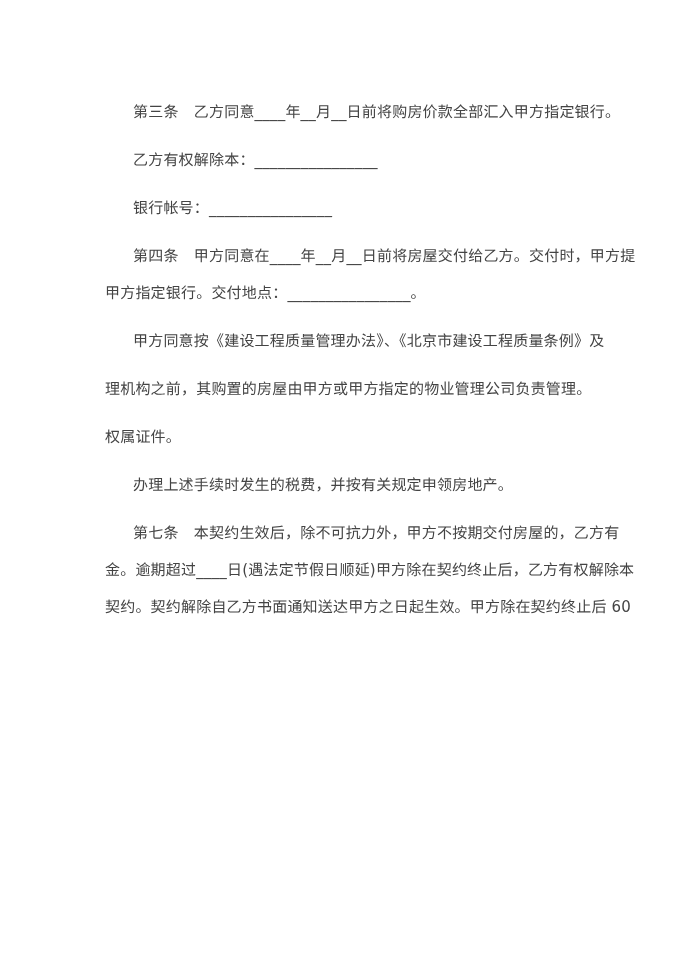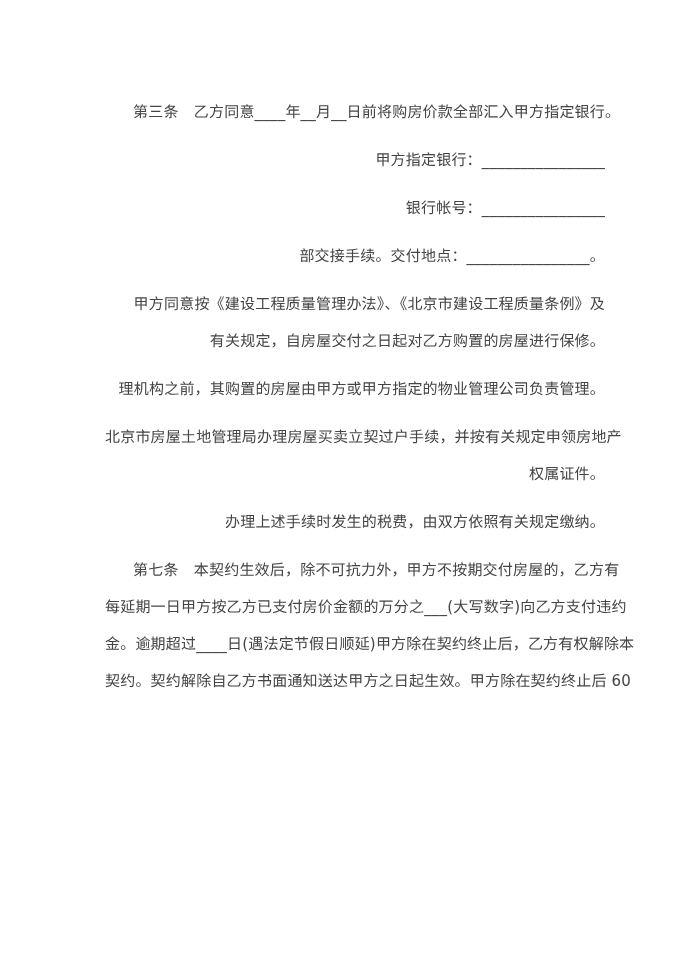--- a/index.html
+++ b/index.html
@@ -24,57 +24,54 @@
     margin: 0 0 11px 0;
     padding: 0;
   }
   .line {
     display: block;
     font-size: 15px;
     line-height: 37px;
     color: #444444;
     letter-spacing: 0.2px;
     white-space: nowrap;
-    text-align: right;
   }
   .line.first {
     padding-left: 28px;
   }
 </style>
 </head>
 <body>
 
 <main class="page">
   <article id="contract-body">
       <p class="paragraph">
         <span class="line first">第三条　乙方同意____年__月__日前将购房价款全部汇入甲方指定银行。</span>
       </p>
       <p class="paragraph">
-        <span class="line first">甲方指定银行：________________</span>
+        <span class="line first">乙方有权解除本：________________</span>
       </p>
       <p class="paragraph">
         <span class="line first">银行帐号：________________</span>
       </p>
       <p class="paragraph">
-        <span class="line">部交接手续。交付地点：________________。</span>
+        <span class="line first">第四条　甲方同意在____年__月__日前将房屋交付给乙方。交付时，甲方提</span>
+        <span class="line">甲方指定银行。交付地点：________________。</span>
       </p>
       <p class="paragraph">
         <span class="line first">甲方同意按《建设工程质量管理办法》、《北京市建设工程质量条例》及</span>
-        <span class="line">有关规定，自房屋交付之日起对乙方购置的房屋进行保修。</span>
       </p>
       <p class="paragraph">
         <span class="line">理机构之前，其购置的房屋由甲方或甲方指定的物业管理公司负责管理。</span>
       </p>
       <p class="paragraph">
-        <span class="line">北京市房屋土地管理局办理房屋买卖立契过户手续，并按有关规定申领房地产</span>
         <span class="line">权属证件。</span>
       </p>
       <p class="paragraph">
-        <span class="line first">办理上述手续时发生的税费，由双方依照有关规定缴纳。</span>
+        <span class="line first">办理上述手续时发生的税费，并按有关规定申领房地产。</span>
       </p>
       <p class="paragraph">
         <span class="line first">第七条　本契约生效后，除不可抗力外，甲方不按期交付房屋的，乙方有</span>
-        <span class="line">每延期一日甲方按乙方已支付房价金额的万分之___(大写数字)向乙方支付违约</span>
         <span class="line">金。逾期超过____日(遇法定节假日顺延)甲方除在契约终止后，乙方有权解除本</span>
         <span class="line">契约。契约解除自乙方书面通知送达甲方之日起生效。甲方除在契约终止后 60</span>
       </p>
     </article>
 </main>
 
 </body></html>

